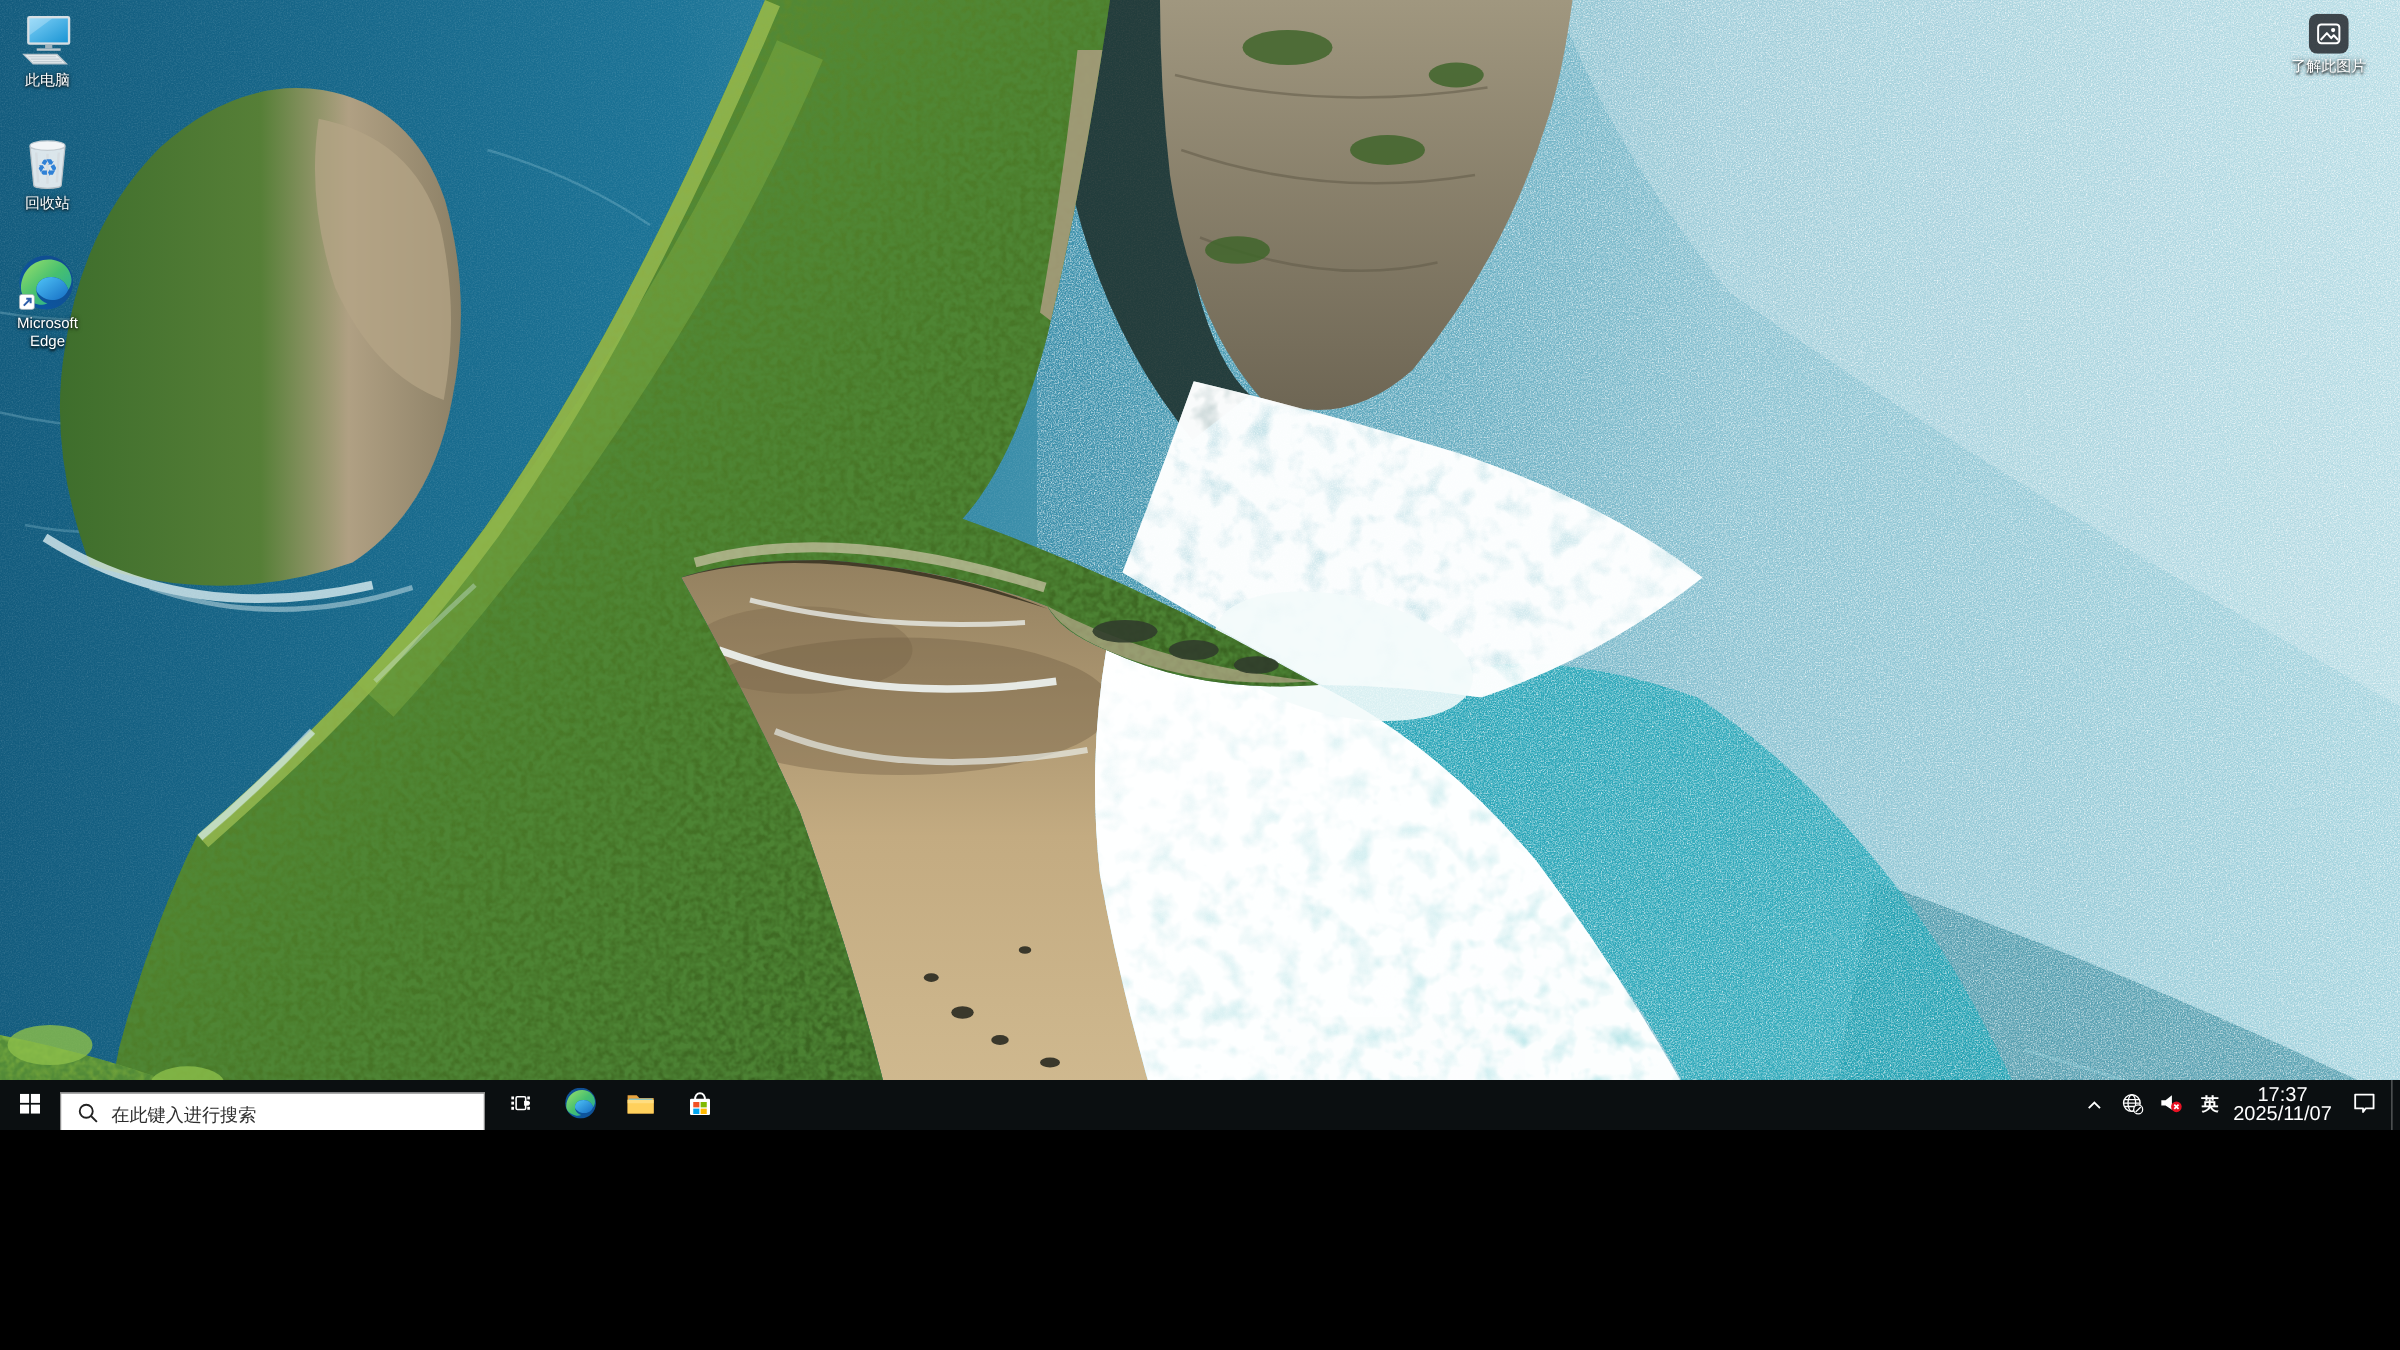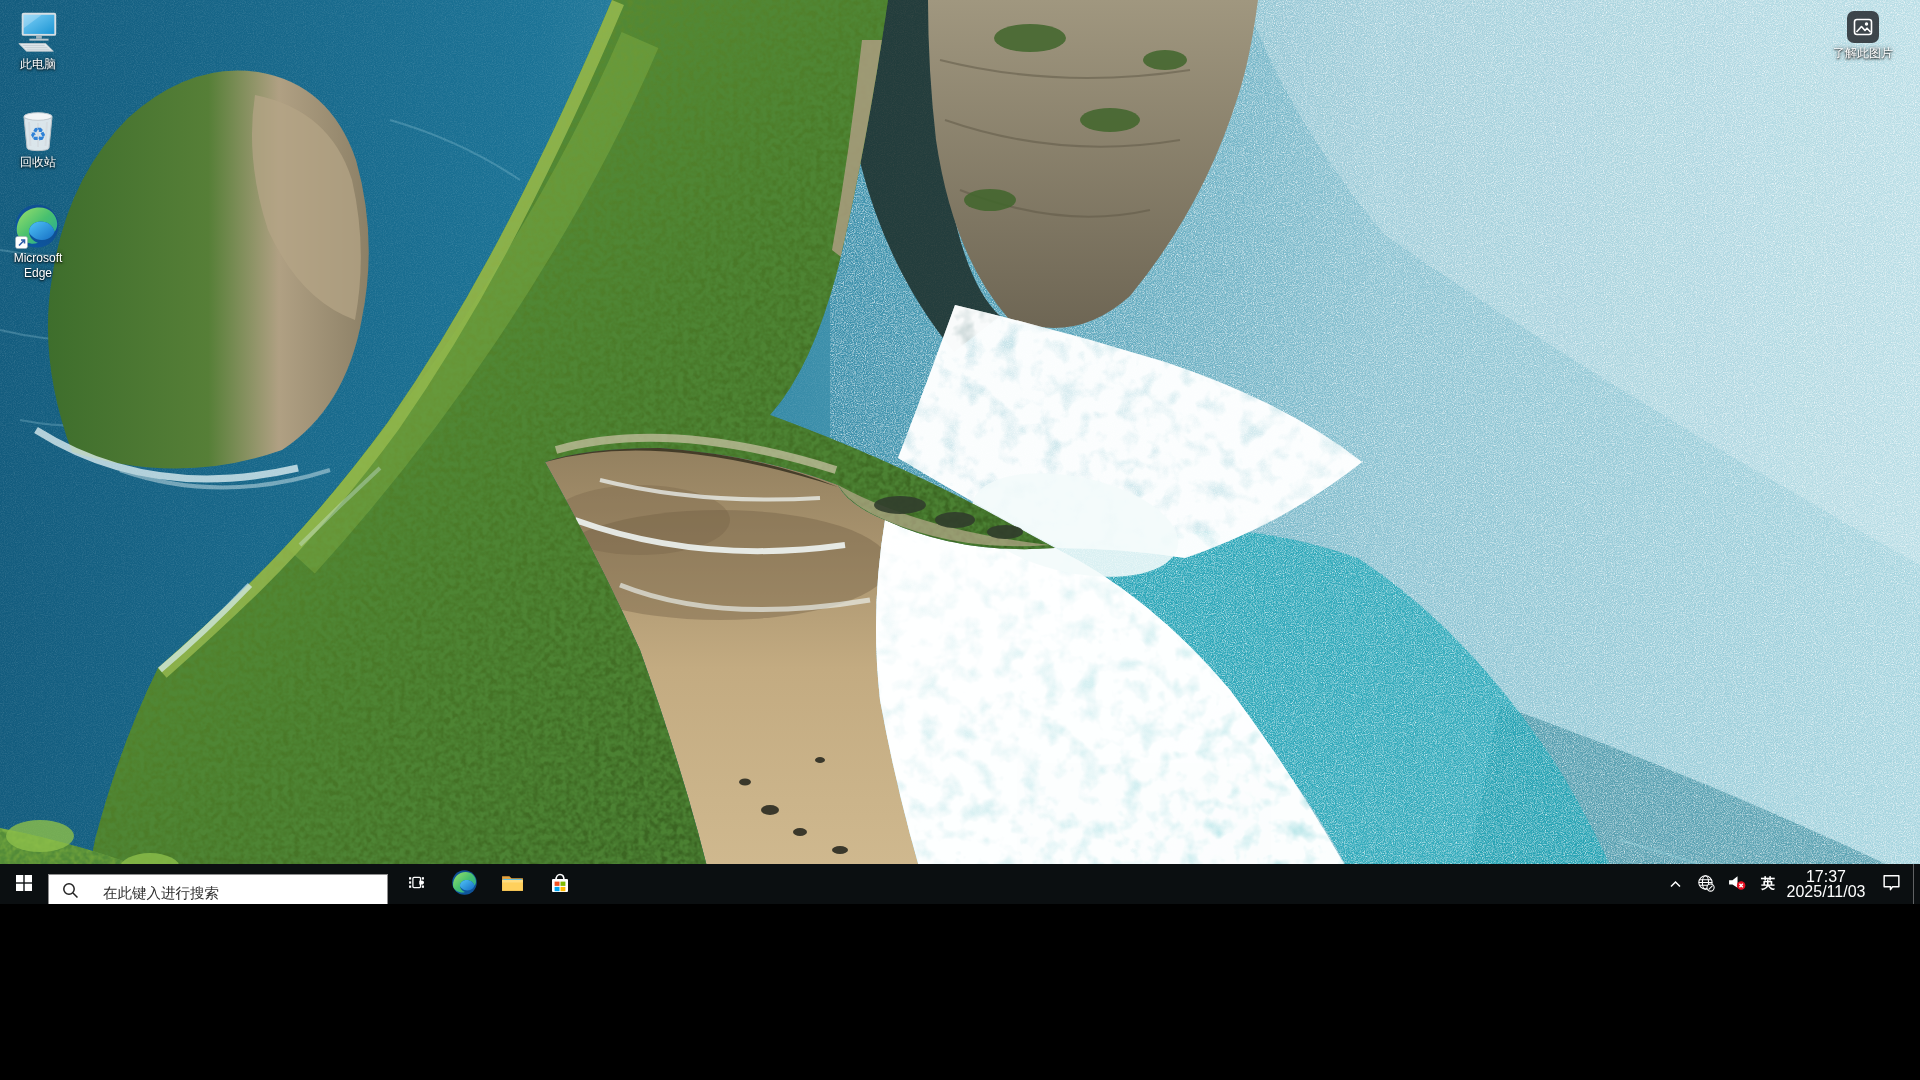--- a/index.html
+++ b/index.html
@@ -19,21 +19,21 @@
   #icon-recycle{left:-8px;top:108px;}
   #icon-edge{left:-8px;top:204px;}
   #icon-spotlight{left:1817px;top:11px;justify-content:center;}
   #icon-spotlight .glyph{width:32px;height:32px;}
 
   
   #taskbar{position:absolute;left:0;bottom:0;width:1920px;height:40px;background:#0b0f11;display:flex;align-items:center;z-index:5;}
   .tb-btn{height:40px;display:grid;place-items:center;background:transparent;border:0;padding:0;cursor:pointer;}
   #start-button{width:48px;}
   #search-box{width:340px;height:38px;margin-top:17px;background:#ffffff;border:1px solid #8f8f8f;box-sizing:border-box;
-    display:flex;align-items:center;padding:0 10px 0 13px;gap:22px;}
+    display:flex;align-items:center;padding:0 10px 0 13px;gap:8px;}
   #search-input{flex:1;border:0;outline:none;background:transparent;font-size:14.5px;color:#1f1f1f;font-family:"Liberation Sans",sans-serif;}
   #search-input::placeholder{color:#2e2e2e;opacity:1;}
   #app-buttons{display:flex;margin-left:4px;}
   #app-buttons .tb-btn{width:48px;}
 
   #tray{margin-left:auto;display:flex;align-items:center;height:40px;}
   .tray-btn{height:40px;display:grid;place-items:center;background:transparent;border:0;padding:0;cursor:pointer;}
   #tray-chevron{width:32px;}
   #tray-network{width:30px;}
   #tray-volume{width:32px;}
@@ -404,21 +404,21 @@
             <path d="M10.8,9.2 L14,12.4 M14,9.2 L10.8,12.4" stroke="#ffffff" stroke-width="1.3"></path>
           </svg>
         </span>
       </button>
       <button class="tray-btn" id="tray-ime">
         <span>英</span>
       </button>
       <button class="tray-btn" id="tray-clock">
         <span>
           <div>17:37</div>
-          <div>2025/11/03</div>
+          <div>2025/11/07</div>
         </span>
       </button>
       <button class="tray-btn" id="tray-action">
         <span>
           <svg viewBox="0 0 20 20" width="21" height="21">
             <path d="M3,3.5 L17,3.5 L17,14 L11,14 L9,16.8 L9,14 L3,14 Z" fill="none" stroke="#ffffff" stroke-width="1.4" stroke-linejoin="round"></path>
           </svg>
         </span>
       </button>
       <button id="show-desktop"></button>

